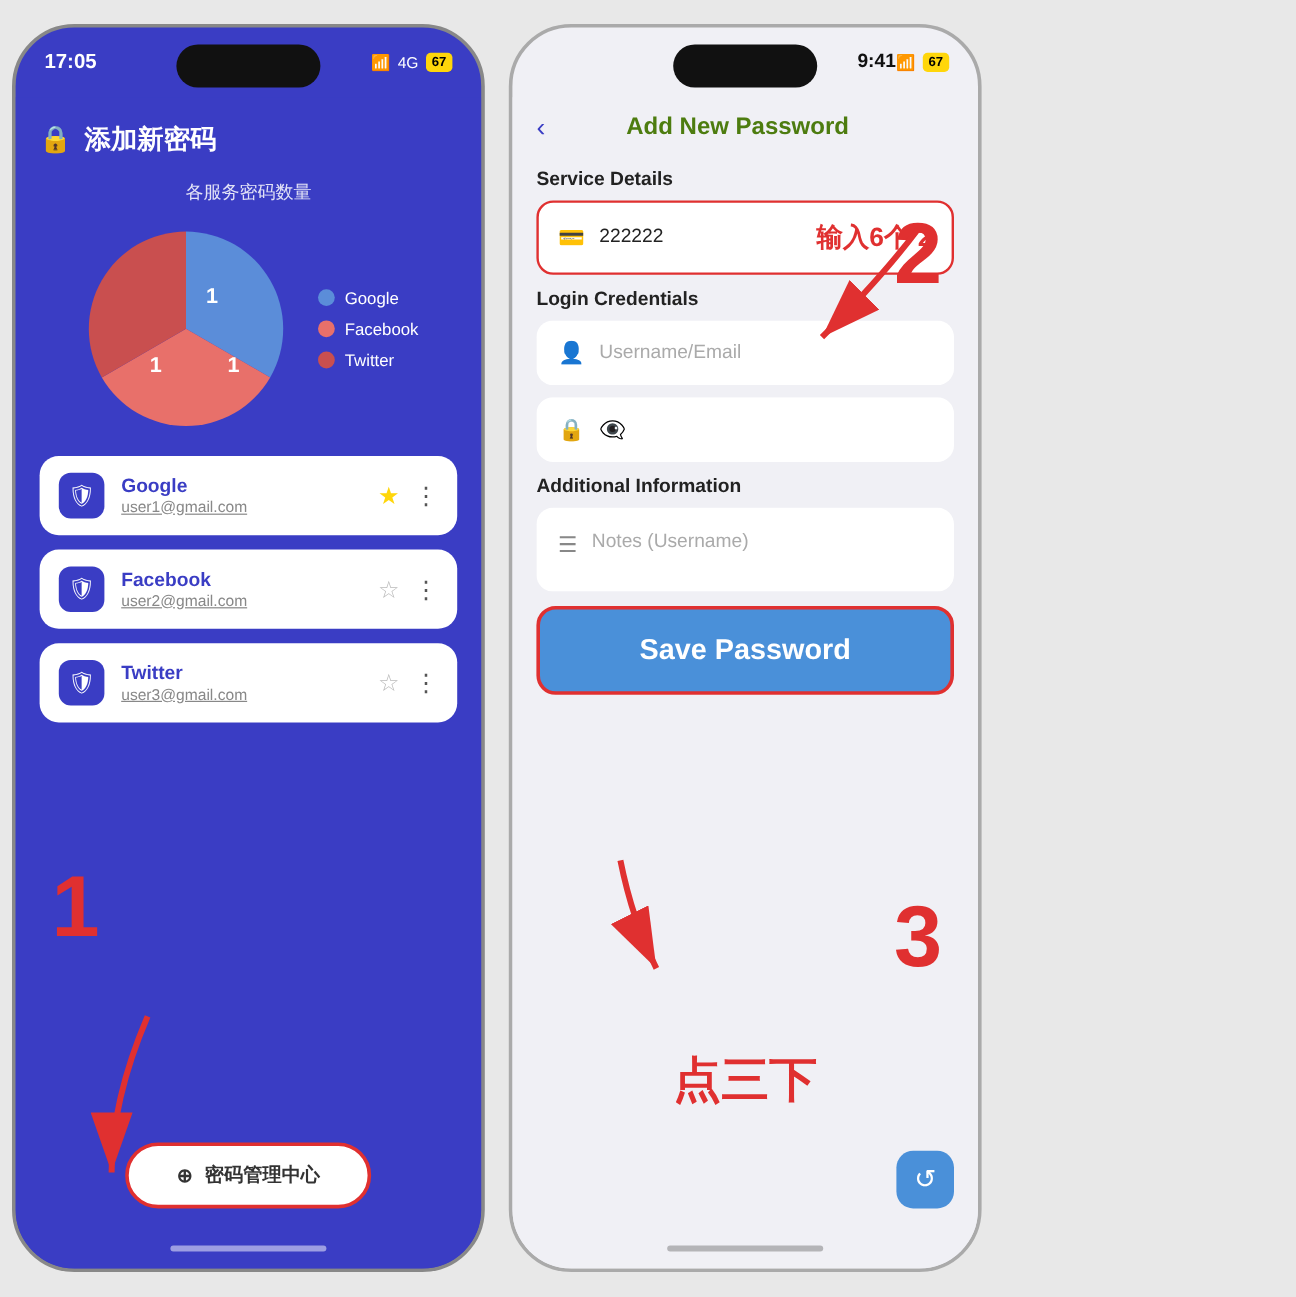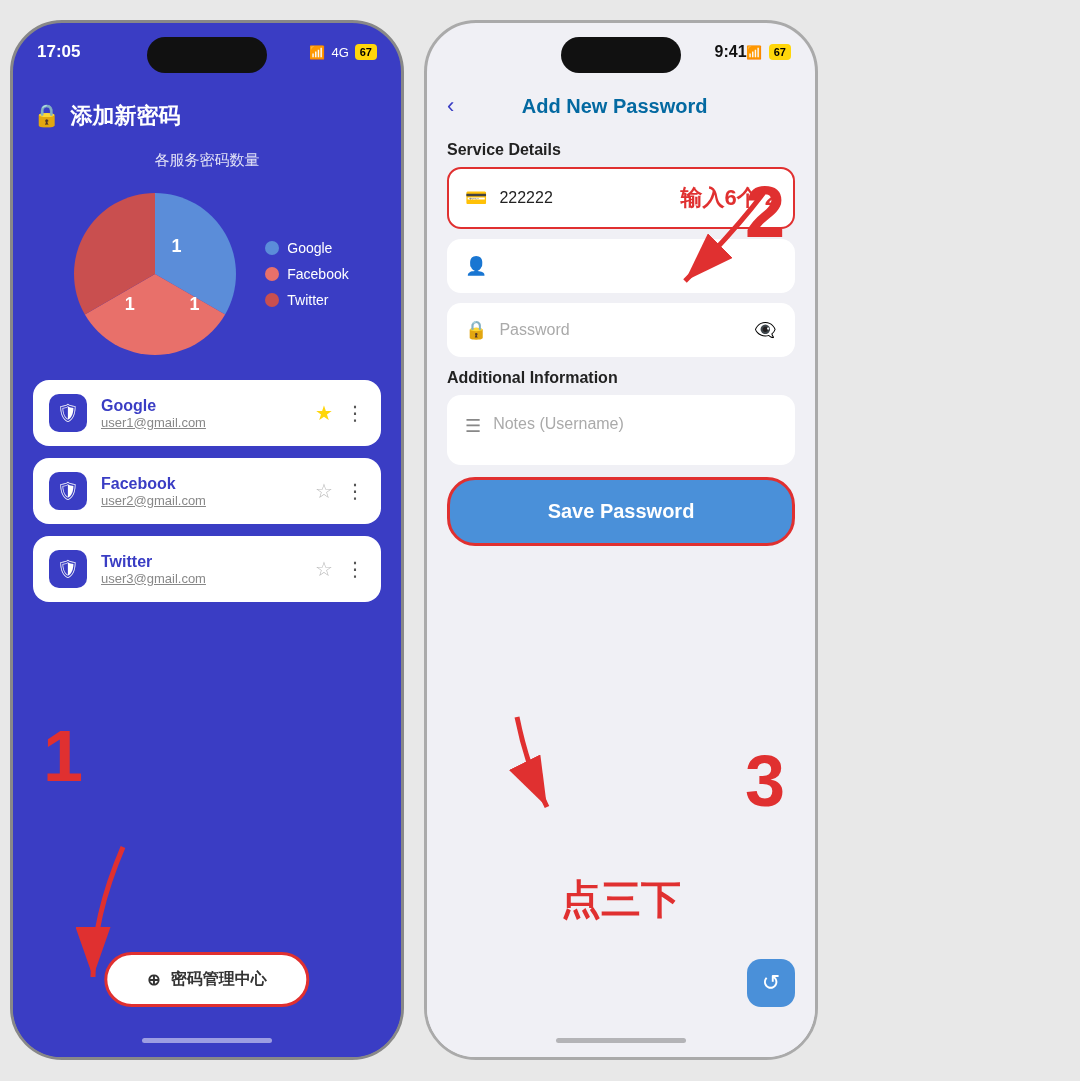--- a/index.html
+++ b/index.html
@@ -265,21 +265,21 @@
       font-size: 22px;
       cursor: pointer;
       padding-right: 10px;
     }
 
     .right-title {
       flex: 1;
       text-align: center;
       font-size: 20px;
       font-weight: 700;
-      color: #0369a1;
+      color: #4d7c0f;
       margin-right: 30px;
     }
 
     .section-label {
       font-size: 16px;
       font-weight: 700;
       color: #222;
       margin: 12px 0 8px;
     }
 
@@ -315,25 +315,25 @@
       font-weight: 500;
     }
 
     .eye-icon {
       font-size: 18px;
       color: #3a3dc4;
     }
 
     .save-btn {
       background: #4a90d9;
-      border-radius: 28px;
+      border-radius: 16px;
       padding: 20px;
       text-align: center;
       color: white;
-      font-size: 20px;
+      font-size: 24px;
       font-weight: 700;
       margin-top: 12px;
       border: 3px solid #e03030;
       cursor: pointer;
     }
 
     
     .num-2 {
       position: absolute;
       top: 90px;
@@ -583,28 +583,29 @@
     </div>
 
     <div class="section-label">Service Details</div>
 
     <div class="input-field highlighted" style="position:relative;">
       <span class="input-icon">💳</span>
       <span class="input-text filled">222222</span>
       <span class="annotation-text" style="position:static; font-size:22px; color:#e03030; font-weight:700; margin-left:6px;">输入6个 2</span>
     </div>
 
+    <div class="section-label">Login Credentials</div>
 
     <div class="input-field">
       <span class="input-icon">👤</span>
+      <span class="input-text">Username/Email</span>
     </div>
 
     <div class="input-field">
       <span class="input-icon">🔒</span>
-      <span class="input-text">Password</span>
       <span class="eye-icon">👁‍🗨</span>
     </div>
 
     <div class="section-label">Additional Information</div>
 
     <div class="input-field" style="height:70px; align-items:flex-start; padding-top:18px;">
       <span class="input-icon">☰</span>
       <span class="input-text">Notes (Username)</span>
     </div>
 

